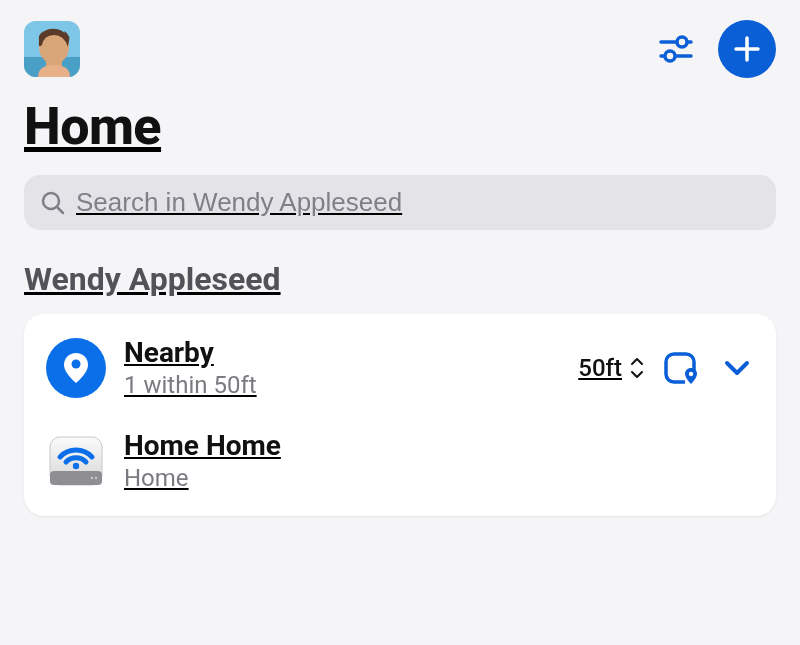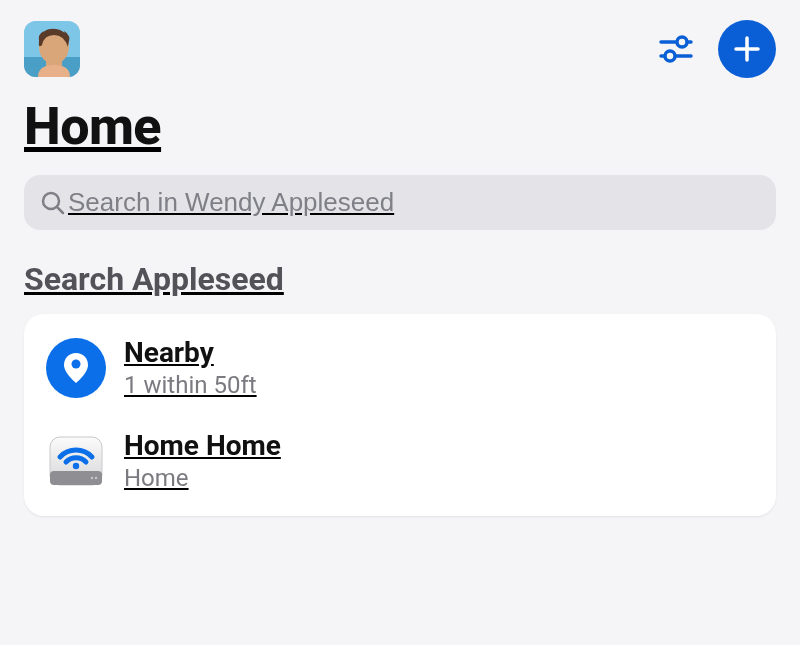--- a/index.html
+++ b/index.html
@@ -61,21 +61,21 @@
       letter-spacing: -0.5px;
       color: #111;
       margin-bottom: 18px;
     }
     .search-bar {
       display: flex;
       align-items: center;
       background: #e4e4e8;
       border-radius: 16px;
       padding: 12px 16px;
-      gap: 2px;
+      gap: 10px;
       margin-bottom: 30px;
     }
     .search-input {
       border: none;
       background: transparent;
       font-size: 26px;
       color: #7f7f87;
       outline: none;
       flex: 1;
       width: 100%;
@@ -210,36 +210,58 @@
   <h1 class="page-title">Home</h1>
 
   <div class="search-bar">
     <svg width="26" height="26" viewBox="0 0 26 26">
       <circle cx="11" cy="11" r="8" fill="none" stroke="#7f7f87" stroke-width="2.5"></circle>
       <line x1="17" y1="17" x2="23" y2="23" stroke="#7f7f87" stroke-width="2.5" stroke-linecap="round"></line>
     </svg>
     <input class="search-input" placeholder="Search in Wendy Appleseed" style="">
   </div>
 
-  <h2 class="section-title">Search Appleseed</h2>
+  <h2 class="section-title">Wendy Appleseed</h2>
 
   <div class="card">
 
     <div class="row">
       <div class="row-icon">
         <div class="circle-blue">
           <svg width="28" height="34" viewBox="0 0 28 34">
             <path d="M14 2 C7 2 2 7 2 14 C2 22 14 32 14 32 C14 32 26 22 26 14 C26 7 21 2 14 2 Z" fill="#fff"></path>
             <circle cx="14" cy="13" r="4.5" fill="#0a6fe8"></circle>
           </svg>
         </div>
       </div>
       <div class="row-text">
         <div class="row-title">Nearby</div>
         <div class="row-subtitle">1 within 50ft</div>
+      </div>
+      <div class="row-trailing">
+        <div class="distance-stepper">
+          <span>50ft</span>
+          <svg width="14" height="22" viewBox="0 0 14 22">
+            <polyline points="2,7 7,2 12,7" fill="none" stroke="#111" stroke-width="2" stroke-linecap="round" stroke-linejoin="round"></polyline>
+            <polyline points="2,15 7,20 12,15" fill="none" stroke="#111" stroke-width="2" stroke-linecap="round" stroke-linejoin="round"></polyline>
+          </svg>
+        </div>
+        <div class="geo-action">
+          <svg width="38" height="38" viewBox="0 0 38 38">
+            <rect x="3" y="5" width="28" height="28" rx="8" fill="none" stroke="#0a5fd6" stroke-width="3.5"></rect>
+            <rect x="22" y="22" width="16" height="16" fill="#fff"></rect>
+            <path d="M28 19 C24.5 19 22 21.5 22 25 C22 29 28 35 28 35 C28 35 34 29 34 25 C34 21.5 31.5 19 28 19 Z" fill="#0a5fd6"></path>
+            <circle cx="28" cy="25" r="2.2" fill="#fff"></circle>
+          </svg>
+        </div>
+        <div class="chevron-btn">
+          <svg width="26" height="16" viewBox="0 0 26 16">
+            <polyline points="3,3 13,13 23,3" fill="none" stroke="#0a5fd6" stroke-width="4" stroke-linecap="round" stroke-linejoin="round"></polyline>
+          </svg>
+        </div>
       </div>
     </div>
 
     <div class="row">
       <div class="row-icon">
         <div class="router-icon">
           <svg width="60" height="60" viewBox="0 0 60 60">
             <defs>
               <linearGradient id="g1" x1="0" y1="0" x2="0" y2="1">
                 <stop offset="0" stop-color="#fbfbfb"></stop>

